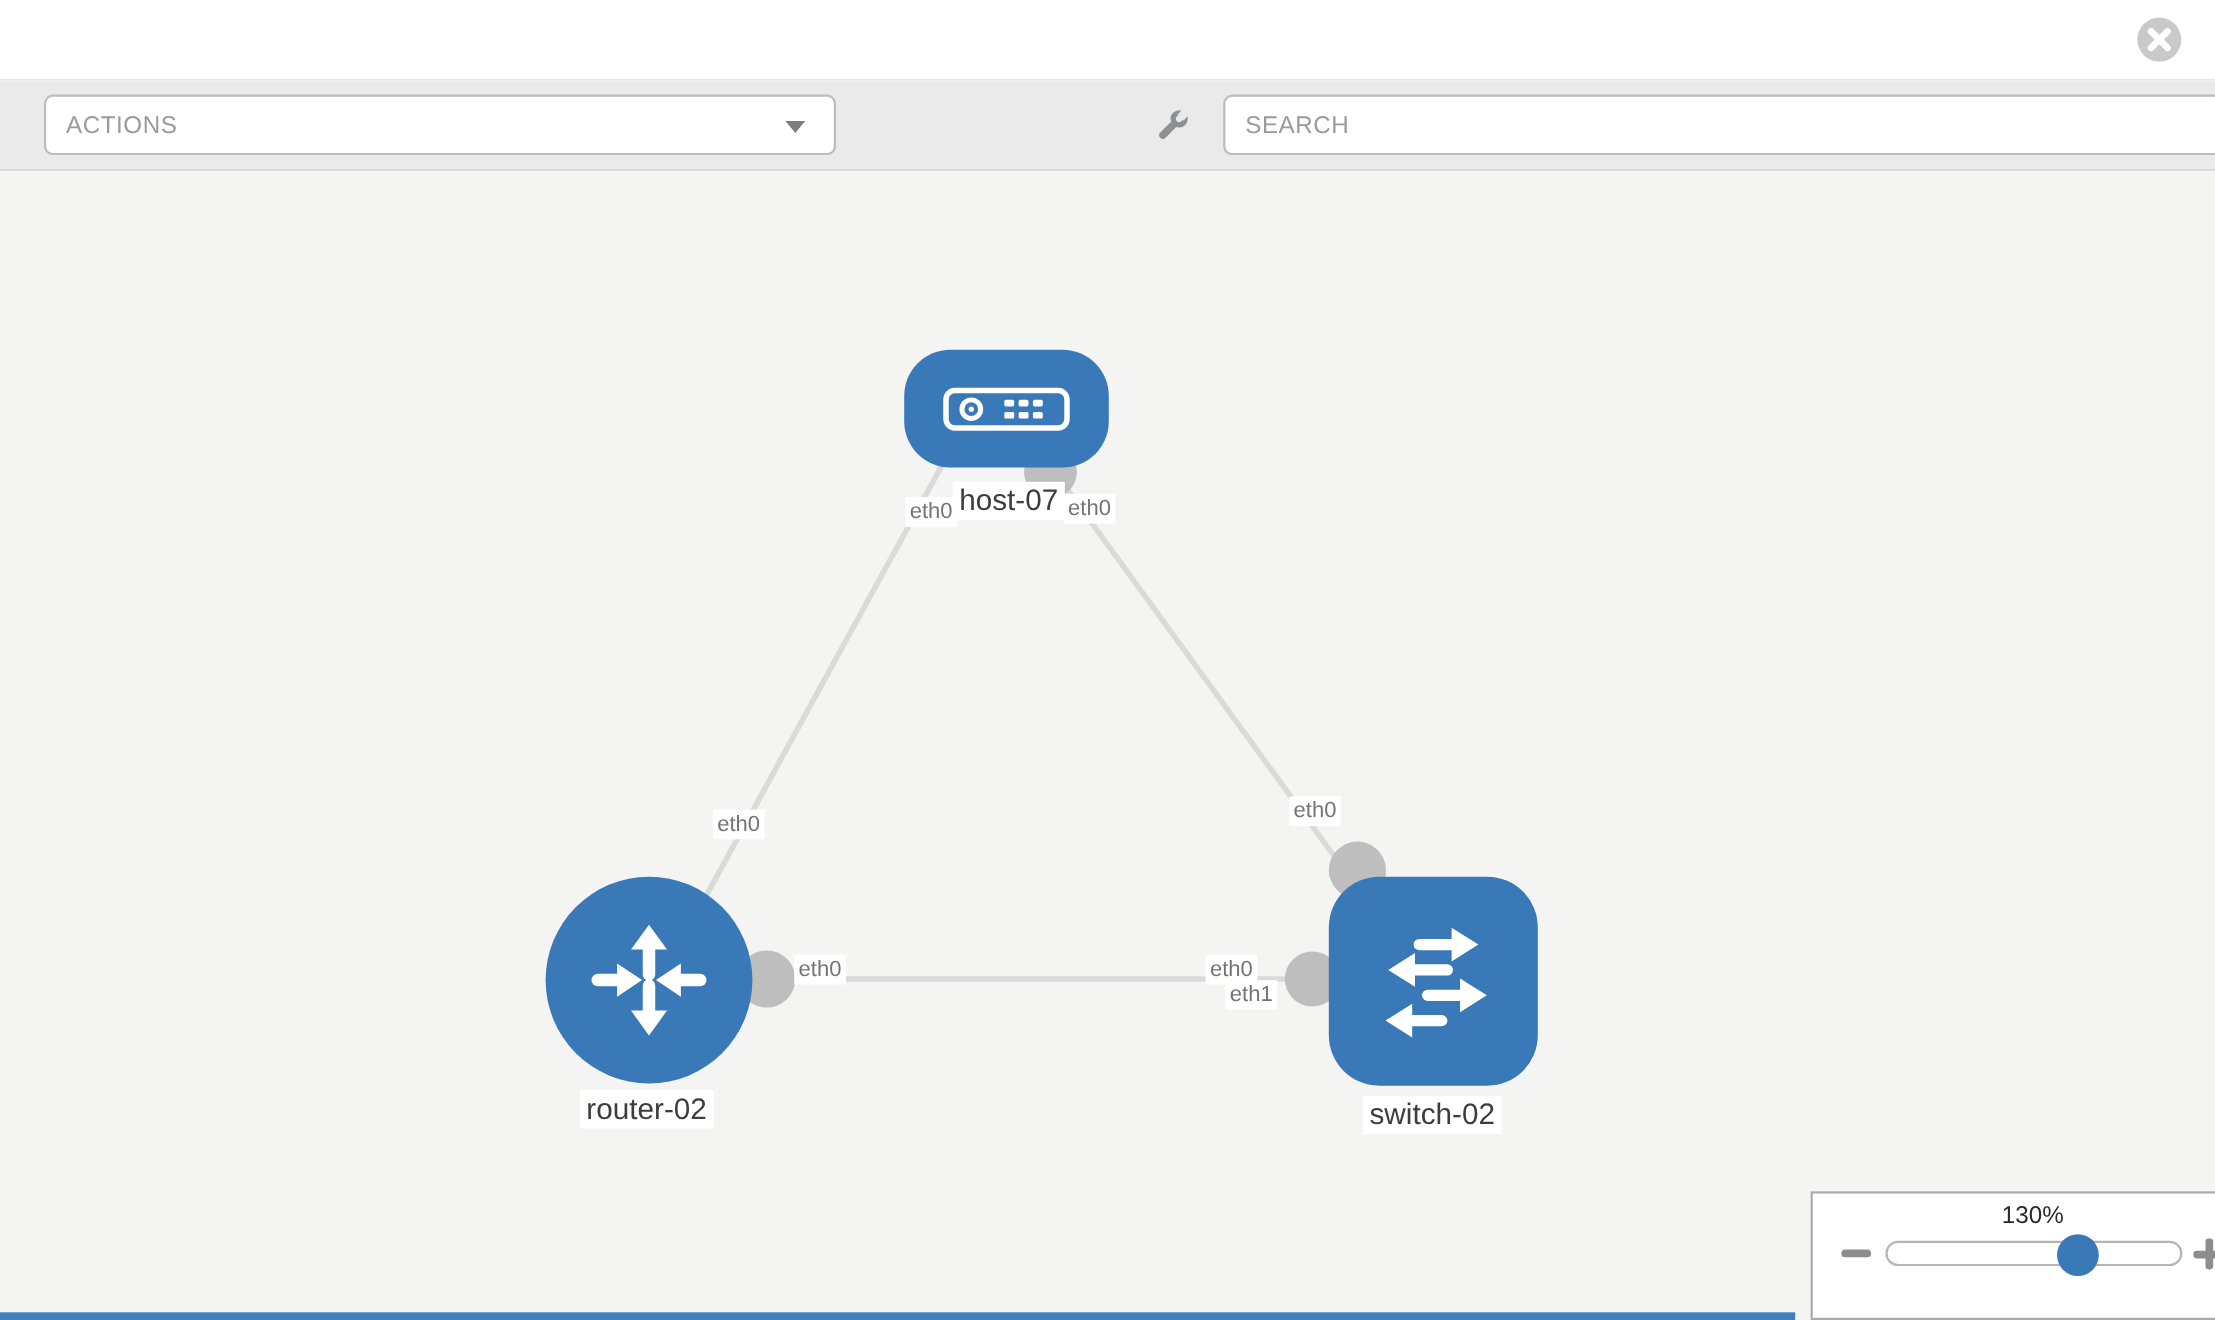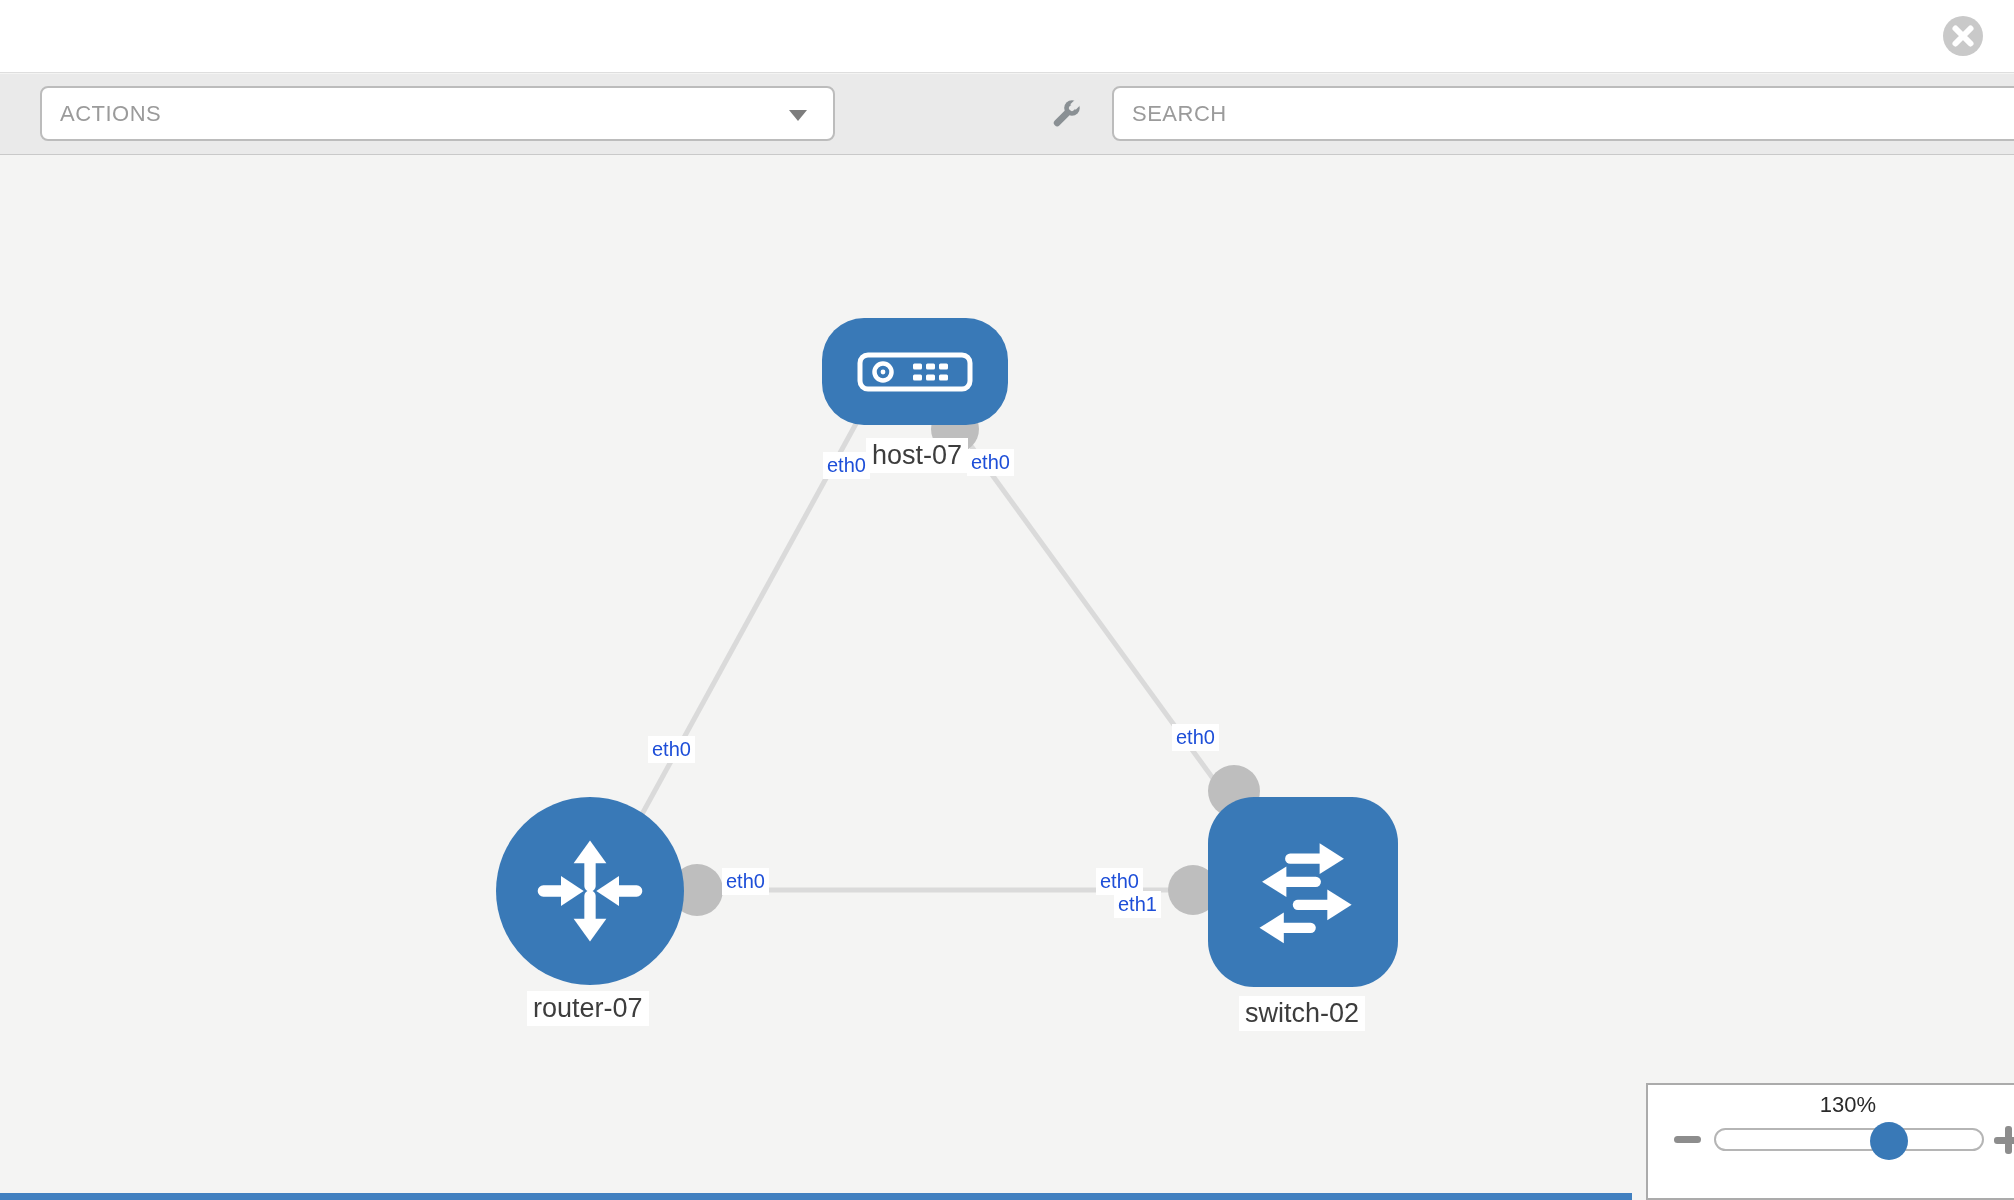--- a/index.html
+++ b/index.html
@@ -35,21 +35,21 @@
     display: flex; align-items: center; cursor: pointer;
   }
   .select-box .select-label {
     padding-left: 18px; font-size: 22px; color: #9b9b9b; letter-spacing: 0.5px;
   }
   .caret {
     position: absolute; right: 26px; top: 22px; width: 0; height: 0;
     border-left: 9px solid transparent; border-right: 9px solid transparent;
     border-top: 11px solid #7d7d7d;
   }
-  .actions-box { left: 40px; width: 795px; }
+  .actions-box { left: 40px; width: 720px; }
   .search-box  { left: 1112px; width: 956px; }
   .tool-icon-btn {
     position: absolute; top: 21px; width: 38px; height: 38px;
     background: transparent; border: none; cursor: pointer; padding: 0;
   }
   .wrench-btn { left: 1047px; }
   .key-btn    { left: 1114px; }
 
   
   .canvas {
@@ -63,21 +63,21 @@
   .node-host   { left: 822px; top: 318px; width: 186px; height: 107px; border-radius: 42px; }
   .node-router { left: 496px; top: 797px; width: 188px; height: 188px; border-radius: 50%; }
   .node-switch { left: 1208px; top: 797px; width: 190px; height: 190px; border-radius: 46px; }
 
   
   .node-label {
     position: absolute; z-index: 6; background: #ffffff; color: #3d3d3d;
     font-size: 27px; padding: 2px 6px; white-space: nowrap;
   }
   .if-label {
-    position: absolute; z-index: 6; background: #ffffff; color: #1d4ed8;
+    position: absolute; z-index: 6; background: #ffffff; color: #737373;
     font-size: 20px; padding: 2px 4px; white-space: nowrap;
   }
   .lbl-host    { left: 866px;  top: 438px; }
   .lbl-router  { left: 527px;  top: 991px; }
   .lbl-switch  { left: 1239px; top: 996px; }
   .if-host-left     { left: 823px;  top: 452px; }
   .if-host-right    { left: 967px;  top: 449px; }
   .if-router-upper  { left: 648px;  top: 736px; }
   .if-switch-upper  { left: 1172px; top: 724px; }
   .if-mid-router    { left: 722px;  top: 868px; }
@@ -221,21 +221,21 @@
     <g fill="#ffffff">
       <polygon points="82,24 63,12 63,36"></polygon>
       <polygon points="18,42 37,30 37,54"></polygon>
       <polygon points="88,60 69,48 69,72"></polygon>
       <polygon points="16,78 35,66 35,90"></polygon>
     </g>
   </svg>
 </div>
 
 <div class="node-label lbl-host">host-07</div>
-<div class="node-label lbl-router">router-07</div>
+<div class="node-label lbl-router">router-02</div>
 <div class="node-label lbl-switch">switch-02</div>
 
 <div class="if-label if-host-left">eth0</div>
 <div class="if-label if-host-right">eth0</div>
 <div class="if-label if-router-upper">eth0</div>
 <div class="if-label if-switch-upper">eth0</div>
 <div class="if-label if-mid-router">eth0</div>
 <div class="if-label if-mid-hidden">eth0</div>
 <div class="if-label if-mid-switch">eth1</div>
 

